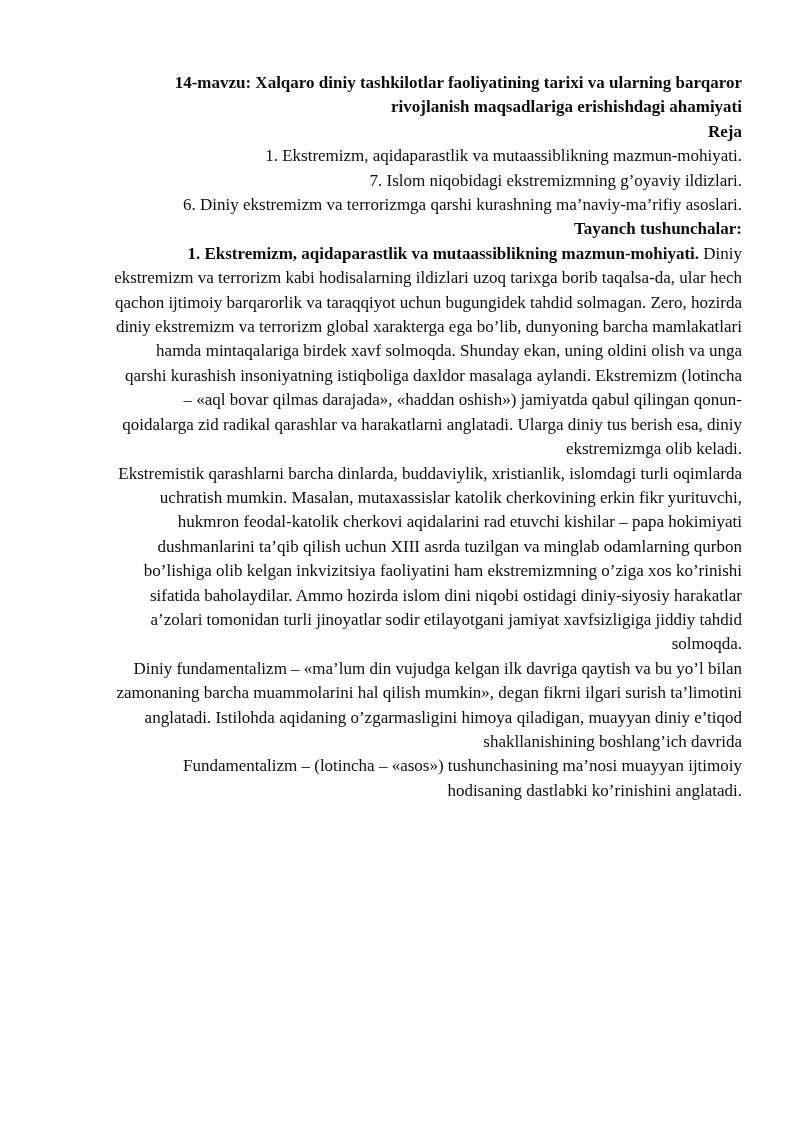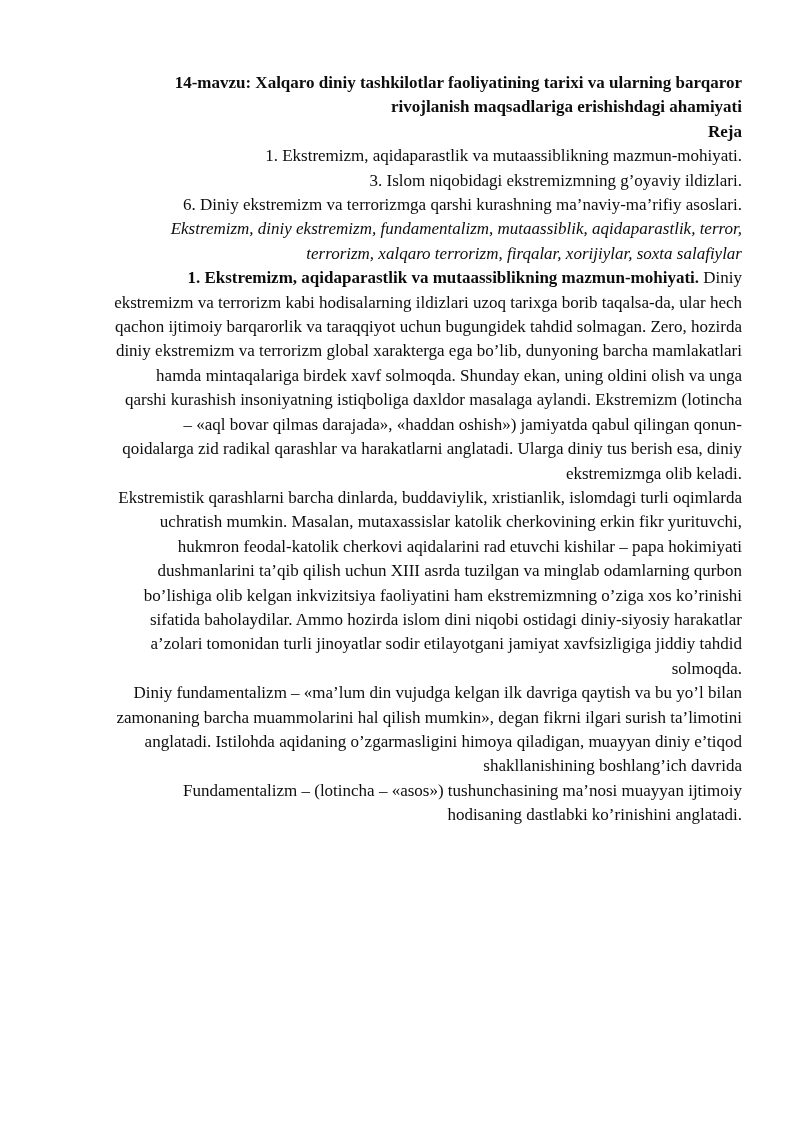--- a/index.html
+++ b/index.html
@@ -50,25 +50,25 @@
 <body>
 
 <div class="page">
   <div class="content">
 
     <p class="bold justify">14-mavzu: Xalqaro diniy tashkilotlar faoliyatining tarixi va ularning barqaror rivojlanish maqsadlariga erishishdagi ahamiyati</p>
 
     <p class="bold plan-heading">Reja</p>
 
     <p>1. Ekstremizm, aqidaparastlik va mutaassiblikning mazmun-mohiyati.</p>
-    <p>3. Islom niqobidagi ekstremizmning g’oyaviy ildizlari.</p>
+    <p>7. Islom niqobidagi ekstremizmning g’oyaviy ildizlari.</p>
     <p>6. Diniy ekstremizm va terrorizmga qarshi kurashning ma’naviy-ma’rifiy asoslari.</p>
 
+    <p class="bold">Tayanch tushunchalar:</p>
 
-    <p class="italic justify">Ekstremizm, diniy ekstremizm, fundamentalizm, mutaassiblik, aqidaparastlik, terror, terrorizm, xalqaro terrorizm, firqalar, xorijiylar, soxta salafiylar</p>
 
     <p class="justify">
       <span class="bold">1. Ekstremizm, aqidaparastlik va mutaassiblikning mazmun-mohiyati.</span>
       <span>Diniy ekstremizm va terrorizm kabi hodisalarning ildizlari uzoq tarixga borib taqalsa-da, ular hech qachon ijtimoiy barqarorlik va taraqqiyot uchun bugungidek tahdid solmagan. Zero, hozirda diniy ekstremizm va terrorizm global xarakterga ega bo’lib, dunyoning barcha mamlakatlari hamda mintaqalariga birdek xavf solmoqda. Shunday ekan, uning oldini olish va unga qarshi kurashish insoniyatning istiqboliga daxldor masalaga aylandi. Ekstremizm (lotincha – «aql bovar qilmas darajada», «haddan oshish») jamiyatda qabul qilingan qonun-qoidalarga zid radikal qarashlar va harakatlarni anglatadi. Ularga diniy tus berish esa, diniy ekstremizmga olib keladi.</span>
     </p>
 
 
     <p class="justify spaced">Ekstremistik qarashlarni barcha dinlarda, buddaviylik, xristianlik, islomdagi turli oqimlarda uchratish mumkin. Masalan, mutaxassislar katolik cherkovining erkin fikr yurituvchi, hukmron feodal-katolik cherkovi aqidalarini rad etuvchi kishilar – papa hokimiyati dushmanlarini ta’qib qilish uchun XIII asrda tuzilgan va minglab odamlarning qurbon bo’lishiga olib kelgan inkvizitsiya faoliyatini ham ekstremizmning o’ziga xos ko’rinishi sifatida baholaydilar. Ammo hozirda islom dini niqobi ostidagi diniy-siyosiy harakatlar a’zolari tomonidan turli jinoyatlar sodir etilayotgani jamiyat xavfsizligiga jiddiy tahdid solmoqda.</p>
 
     <p class="justify spaced">Diniy fundamentalizm – «ma’lum din vujudga kelgan ilk davriga qaytish va bu yo’l bilan zamonaning barcha muammolarini hal qilish mumkin», degan fikrni ilgari surish ta’limotini anglatadi. Istilohda aqidaning o’zgarmasligini himoya qiladigan, muayyan diniy e’tiqod shakllanishining boshlang’ich davrida</p>

